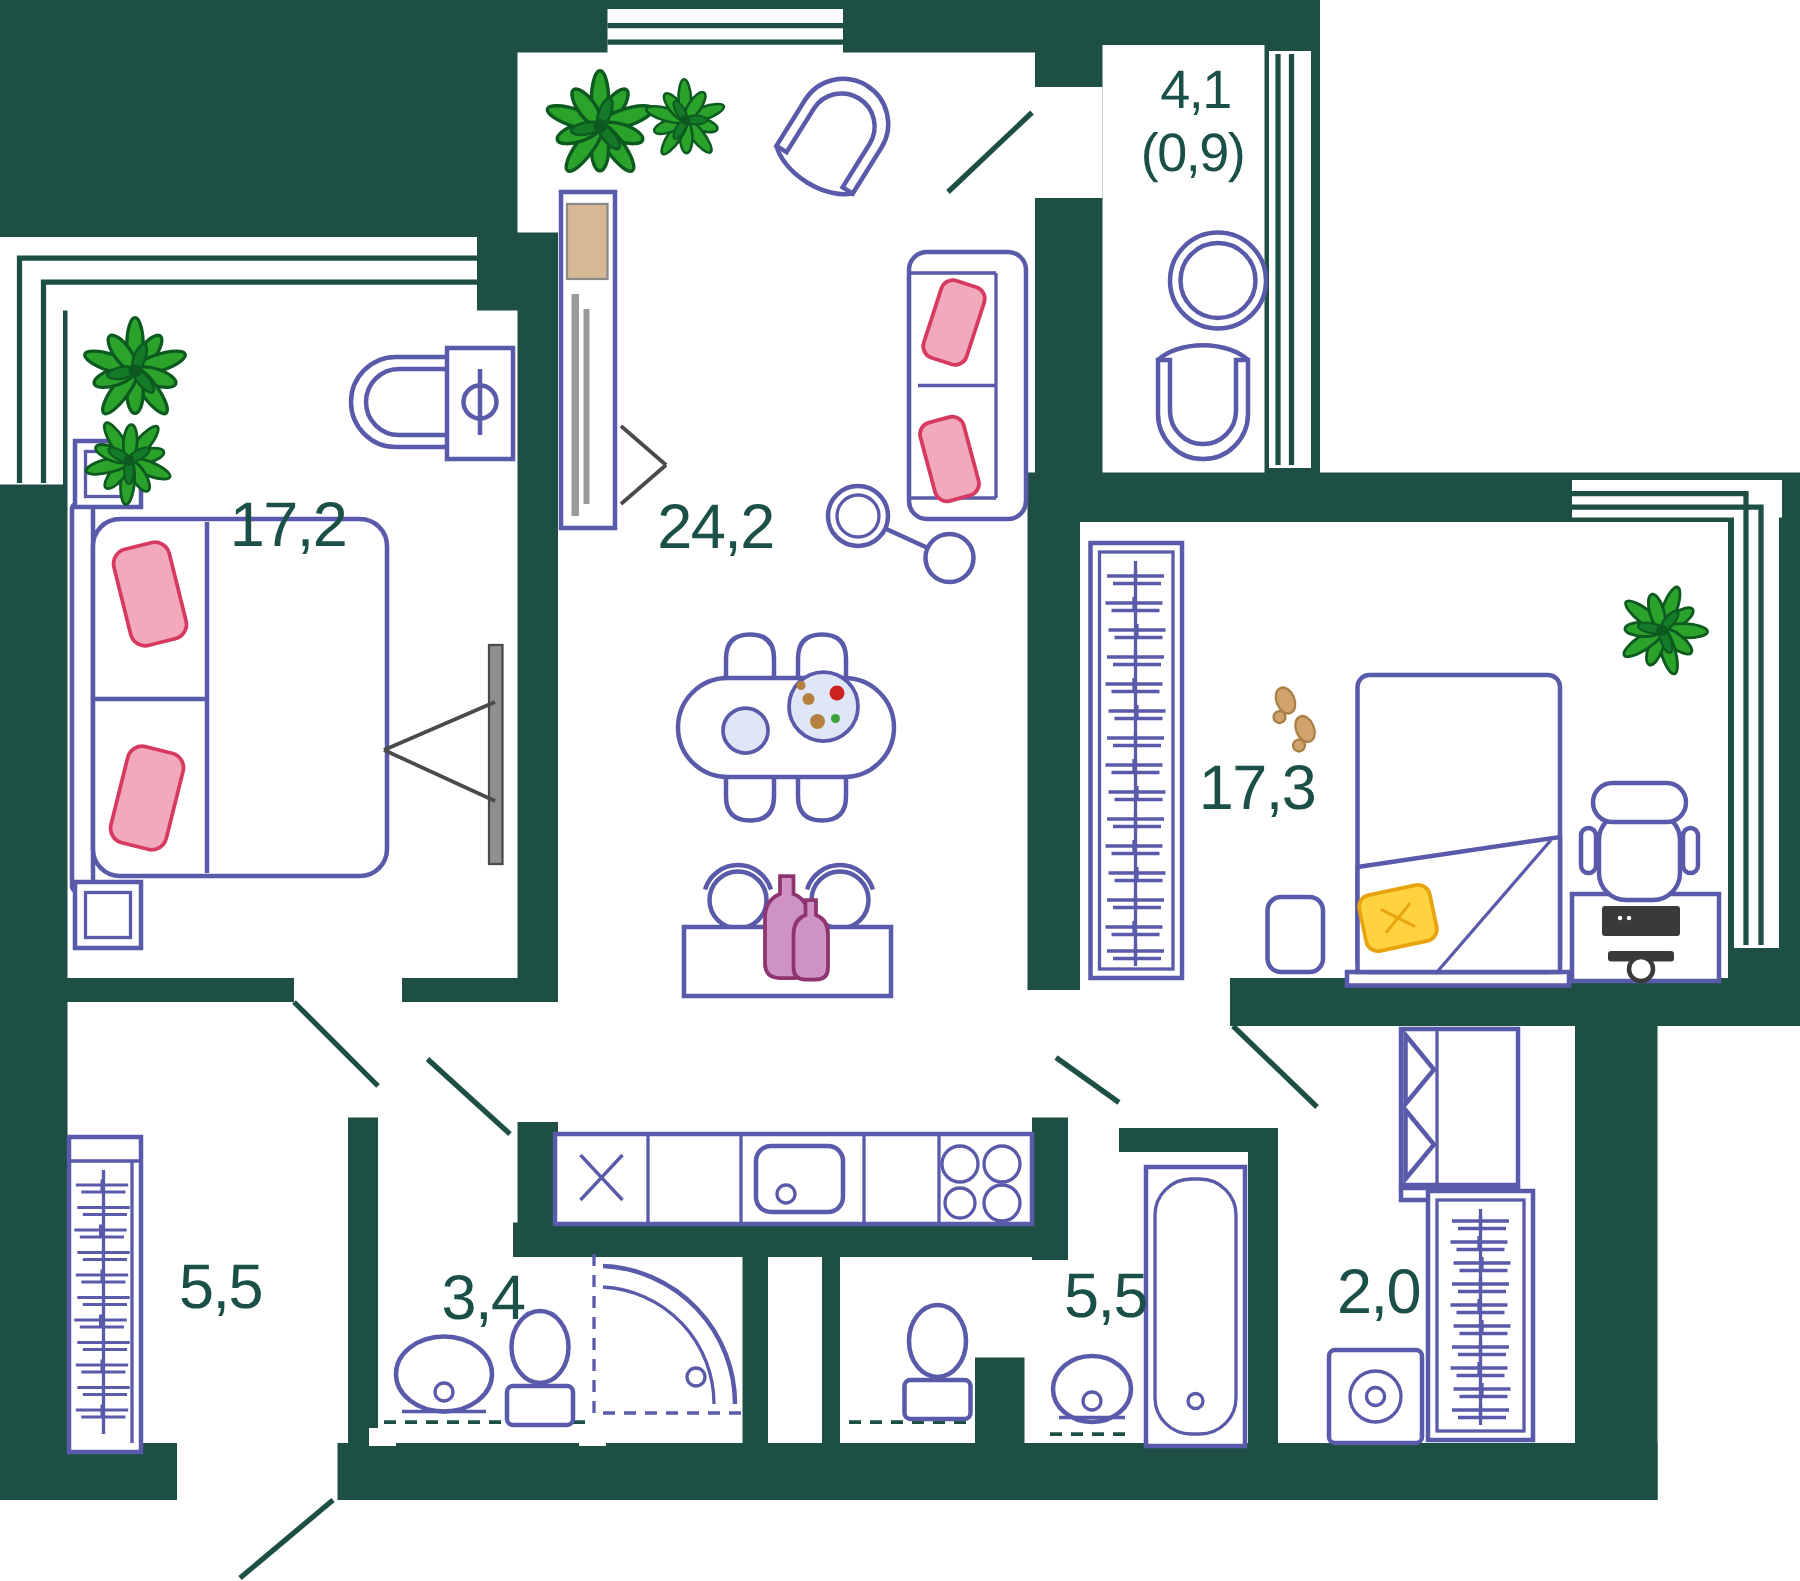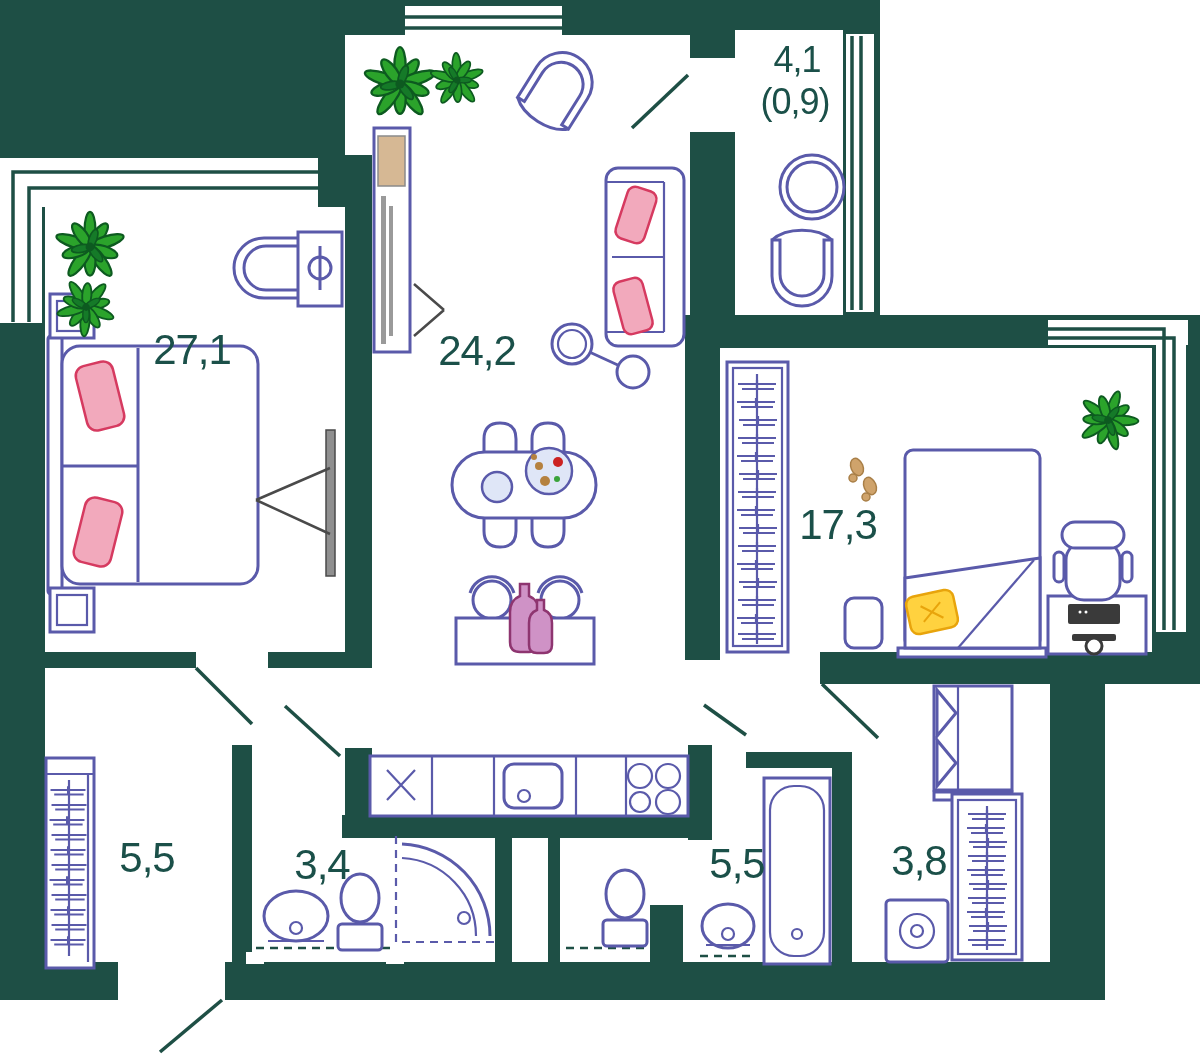--- a/index.html
+++ b/index.html
@@ -374,22 +374,22 @@
       <use href="#hanger" transform="translate(986,870)"></use>
           <use href="#hanger" transform="translate(988,884)"></use>
       <use href="#hanger" transform="translate(987,898)"></use>
           <use href="#hanger" transform="translate(986,912)"></use>
       <use href="#hanger" transform="translate(988,926)"></use>
           <use href="#hanger" transform="translate(987,940)"></use>
     </g>
   </g>
 </svg>
 
-  <div class="lbl" style="left:192px;top:350px">27,1</div>
+  <div class="lbl" style="left:192px;top:350px">17,2</div>
   <div class="lbl" style="left:477px;top:351px">24,2</div>
   <div class="lbl small" style="left:797px;top:60px">4,1</div>
   <div class="lbl small" style="left:795px;top:102px">(0,9)</div>
   <div class="lbl" style="left:838px;top:525px">17,3</div>
   <div class="lbl" style="left:147px;top:858px">5,5</div>
   <div class="lbl" style="left:322px;top:865px">3,4</div>
   <div class="lbl" style="left:737px;top:864px">5,5</div>
-  <div class="lbl" style="left:919px;top:861px">3,8</div>
+  <div class="lbl" style="left:919px;top:861px">2,0</div>
 </div>
 
 </body></html>

